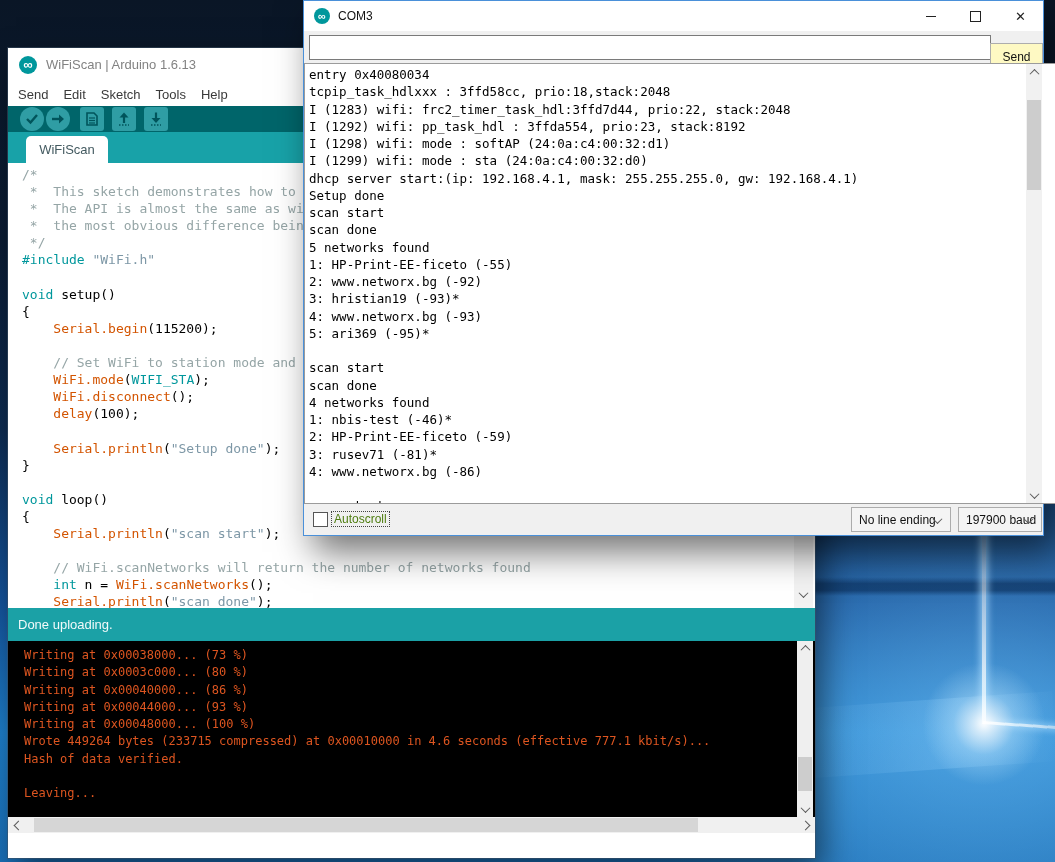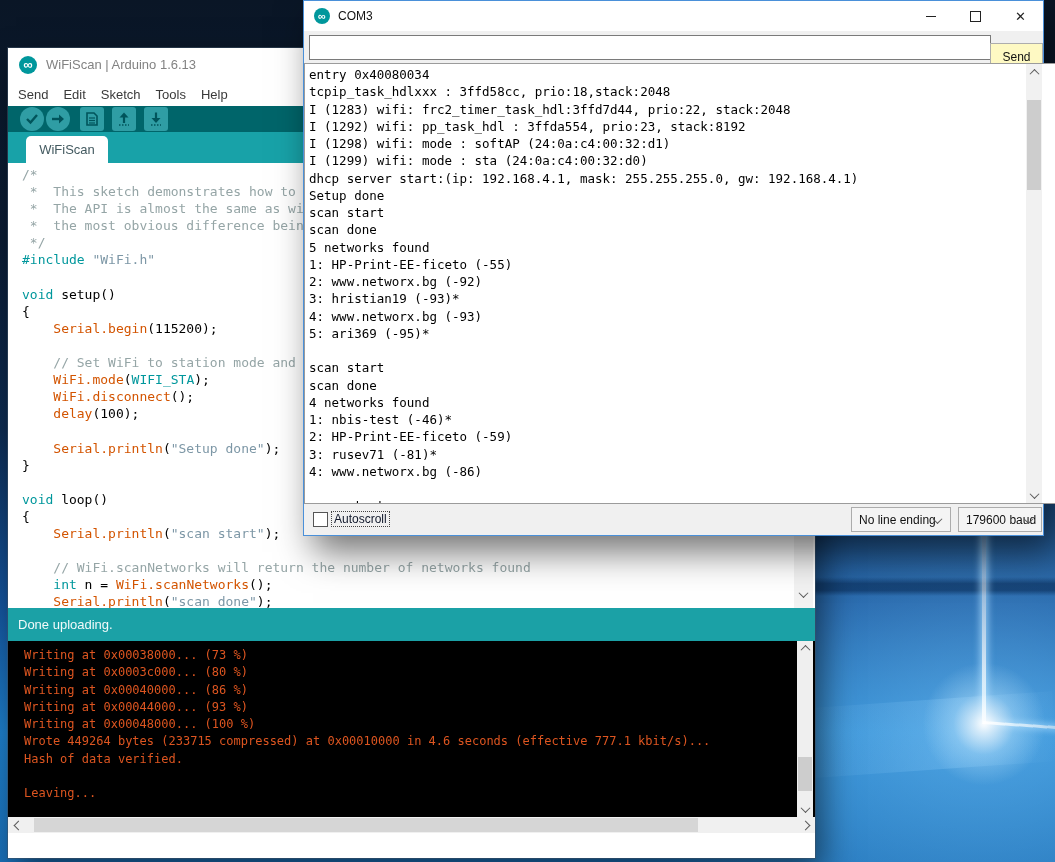--- a/index.html
+++ b/index.html
@@ -88,21 +88,21 @@
   .sm-send{position:absolute;left:686px;top:12px;width:51px;height:25px;background:#fef9c3;border:1px solid #adadad;
     font-size:12px;color:#111;display:flex;align-items:center;justify-content:center;}
   .sm-text{position:absolute;left:0px;top:62px;width:868px;height:441px;background:#fff;border:1px solid #9b9b9b;box-sizing:border-box;overflow:hidden;
     font-family:"DejaVu Sans Mono","Liberation Mono",monospace;font-size:12.5px;line-height:17.25px;white-space:pre;color:#000;padding:2px 0 0 4px;}
   .sm-vscroll{position:absolute;right:1px;top:63px;width:16px;height:439px;background:#f1f1f1;}
   .sm-vs-up{position:absolute;left:0;top:0;width:16px;height:16px;display:flex;align-items:center;justify-content:center;}
   .sm-vs-thumb{position:absolute;left:1px;top:36px;width:14px;height:90px;background:#cdcdcd;}
   .sm-vs-down{position:absolute;left:0;bottom:0;width:16px;height:16px;display:flex;align-items:center;justify-content:center;}
   .sm-bottombar{position:absolute;left:0;top:503px;width:100%;height:31px;background:#f0f0f0;}
   .sm-check{position:absolute;left:9px;top:8px;width:13px;height:13px;border:1px solid #555;background:#fff;}
-  .sm-autoscroll{position:absolute;left:28px;top:8px;font-size:12px;color:#0f172a;outline:1px dotted #444;padding:0 2px;}
+  .sm-autoscroll{position:absolute;left:28px;top:8px;font-size:12px;color:#4d7c0f;outline:1px dotted #444;padding:0 2px;}
   .combo{position:absolute;top:3px;height:25px;background:#f4f4f4;border:1px solid #acacac;box-sizing:border-box;
     font-size:12px;color:#111;display:flex;align-items:center;padding-left:7px;}
   .combo .chev{position:absolute;right:9px;top:9px;}
   .combo.ending{left:547px;width:100px;}
   .combo.baud{left:654px;width:84px;}
   .line{min-height:1em;}
   svg{display:block;}
 </style>
 </head>
 <body>
@@ -226,17 +226,17 @@
       </div>
   </div>
   <div class="sm-bottombar">
     <div class="sm-check"></div>
     <span class="sm-autoscroll">Autoscroll</span>
     <div class="combo ending">
       <span>No line ending</span>
       <span class="chev down"></span>
     </div>
     <div class="combo baud">
-      <span>179600 baud</span>
+      <span>197900 baud</span>
       <span class="chev down"></span>
     </div>
   </div>
 </div>
 
 </body></html>

